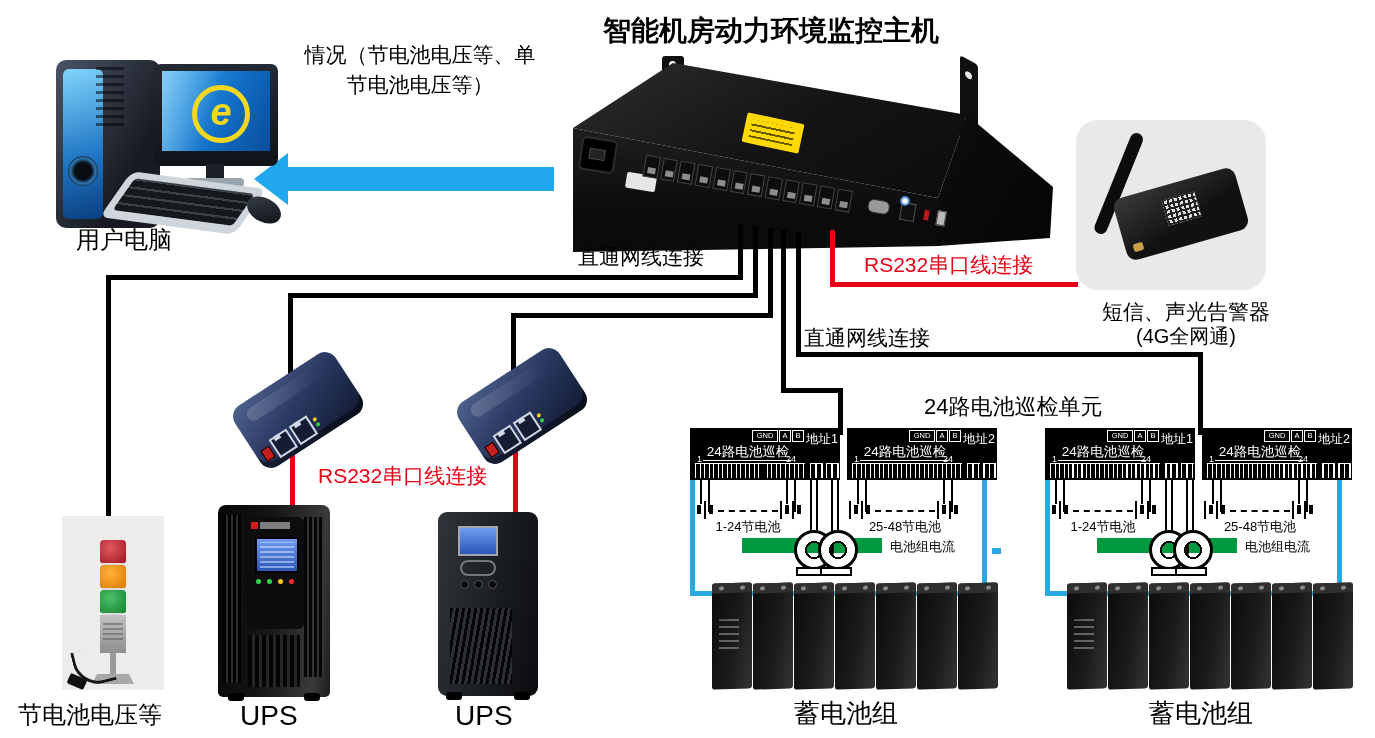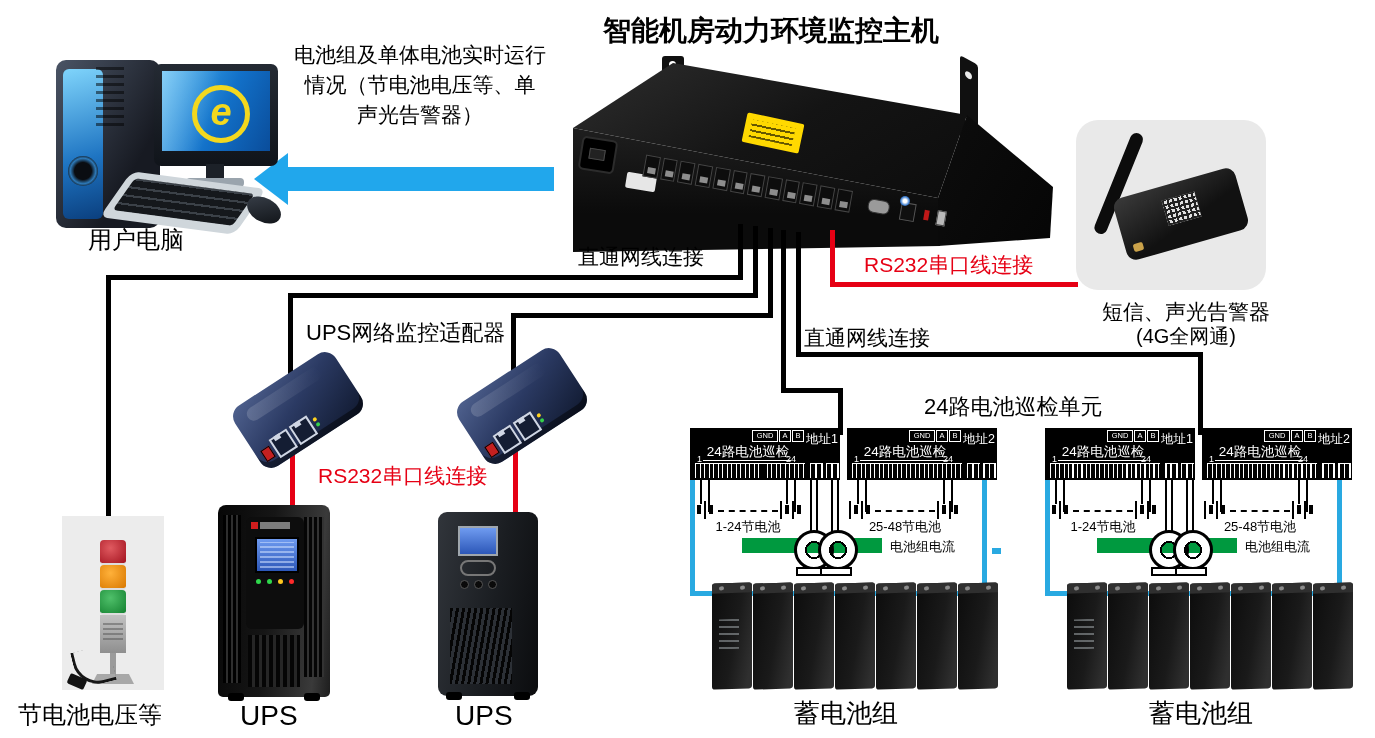--- a/index.html
+++ b/index.html
@@ -40,21 +40,21 @@
       border:5px solid #f3d81f;color:#f3d81f;font-size:38px;font-weight:bold;font-style:italic;
       line-height:44px;text-align:center;}
   .pc-stand{position:absolute;left:176px;top:124px;width:18px;height:16px;background:#1c2128;}
   .pc-base{position:absolute;left:156px;top:138px;width:58px;height:9px;border-radius:4px;background:#9aa4ad;}
   .pc-kbd{position:absolute;left:80px;top:140px;width:146px;height:46px;border-radius:8px;
           background:#cfd6db;transform:skewX(-30deg) rotate(7deg);}
   .pc-kbd i{position:absolute;left:8px;top:6px;right:8px;bottom:8px;border-radius:4px;
           background:repeating-linear-gradient(0deg,#15181c 0 6px,#3b4148 6px 8px);}
   .pc-mouse{position:absolute;left:216px;top:158px;width:36px;height:24px;border-radius:50%;
           background:linear-gradient(140deg,#3a414b,#0e1115);transform:rotate(28deg);}
-  .pc-label{left:88px;top:224px;font-size:24px;}
+  .pc-label{left:76px;top:224px;font-size:24px;}
 
   
   .host{left:556px;top:56px;width:520px;height:210px;}
   .host-top{position:absolute;left:0;top:0;width:520px;height:210px;
       clip-path:polygon(117px 7px,411px 59px,382px 142px,17px 72px);
       background:linear-gradient(150deg,#303030 0%,#141414 40%,#070707 100%);}
   .host-front{position:absolute;left:0;top:0;width:520px;height:210px;
       clip-path:polygon(17px 72px,382px 142px,384px 190px,17px 196px);
       background:linear-gradient(#2f2f2f,#0b0b0b 75%);}
   .host-side{position:absolute;left:0;top:0;width:520px;height:210px;
@@ -205,23 +205,22 @@
   .bank-lbl{position:absolute;left:0;top:268px;width:100%;text-align:center;font-size:26px;}
 </style>
 </head>
 <body>
 
 <div class="stage">
 
   <div class="lbl title">智能机房动力环境监控主机</div>
 
   <div class="lbl webnote">
-    <div>电池组及单体电池实时运行</div>
     <div>情况（节电池电压等、单</div>
-    <div>声光告警器）</div>
+    <div>节电池电压等）</div>
   </div>
 
   <div class="abs arrow-shaft"></div>
   <div class="abs arrow-head"></div>
 
   <div class="abs pc">
     <div class="pc-tower">
         <i></i>
         <b></b>
       </div>
@@ -301,21 +300,20 @@
   <div class="ln" style="left:1198px;top:352px;width:5px;height:83px;"></div>
 
   <div class="ln red" style="left:830px;top:230px;width:5px;height:57px;"></div>
   <div class="ln red" style="left:830px;top:282px;width:248px;height:5px;"></div>
   <div class="ln red" style="left:290px;top:452px;width:5px;height:62px;"></div>
   <div class="ln red" style="left:513px;top:448px;width:5px;height:64px;"></div>
 
   <div class="lbl" style="left:578px;top:243px;font-size:21px;">直通网线连接</div>
   <div class="lbl" style="left:864px;top:251px;font-size:21px;color:#e60014;">RS232串口线连接</div>
   <div class="lbl" style="left:804px;top:324px;font-size:21px;">直通网线连接</div>
-  <div class="lbl adapter-label">UPS网络监控适配器</div>
   <div class="lbl" style="left:318px;top:462px;font-size:21px;color:#e60014;">RS232串口线连接</div>
   <div class="lbl" style="left:924px;top:392px;font-size:22px;">24路电池巡检单元</div>
 
   <div class="abs adapter" style="left:238px;top:374px;">
     <div class="sheen"></div>
     <div class="fstrip">
         <i class="dip"></i>
         <i class="aport"></i>
         <i class="aport"></i>
         <span class="leds">

